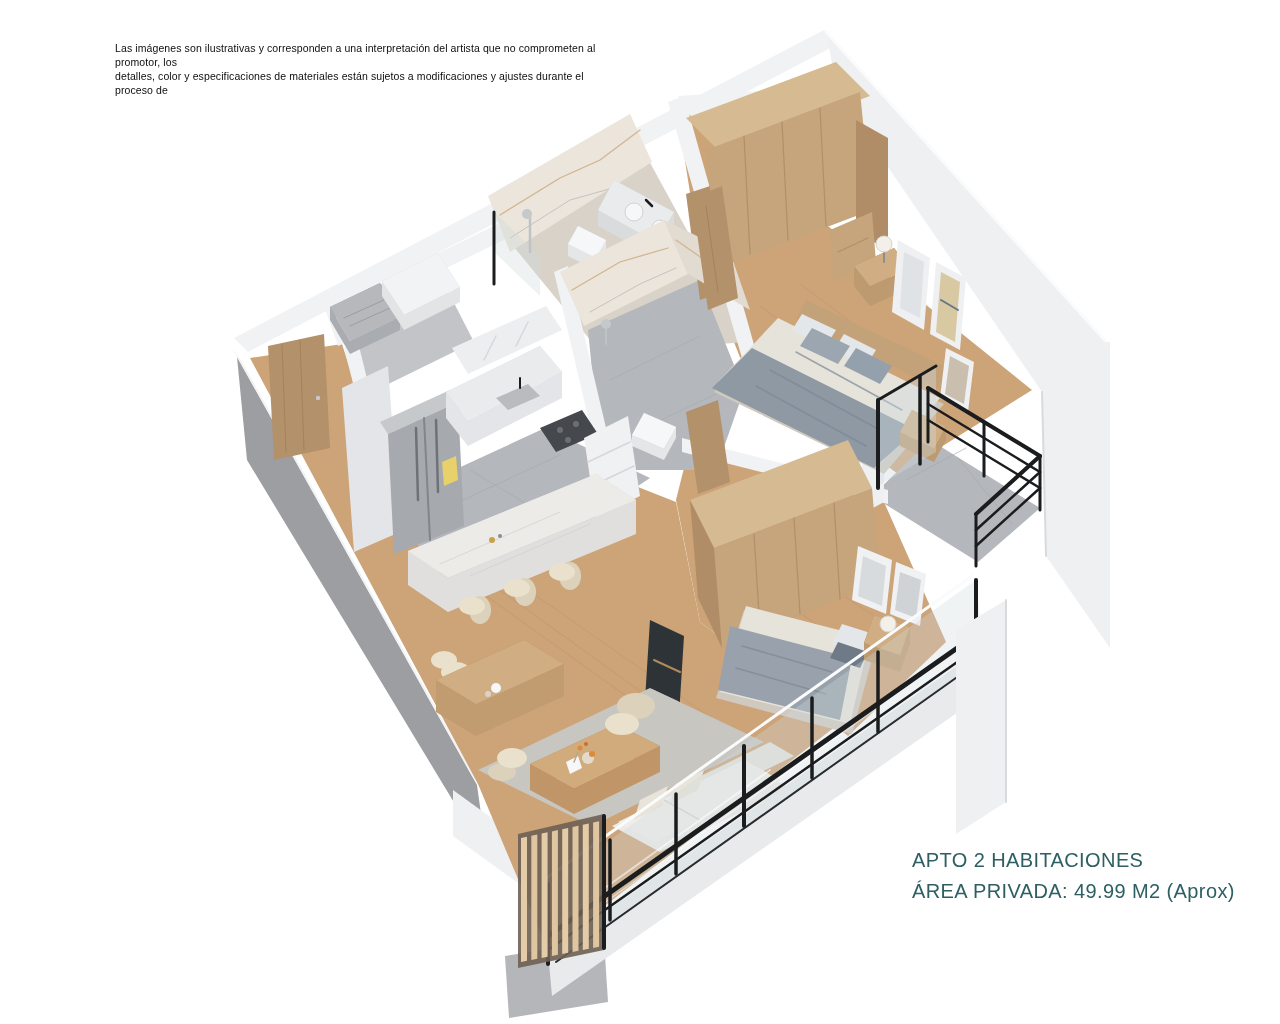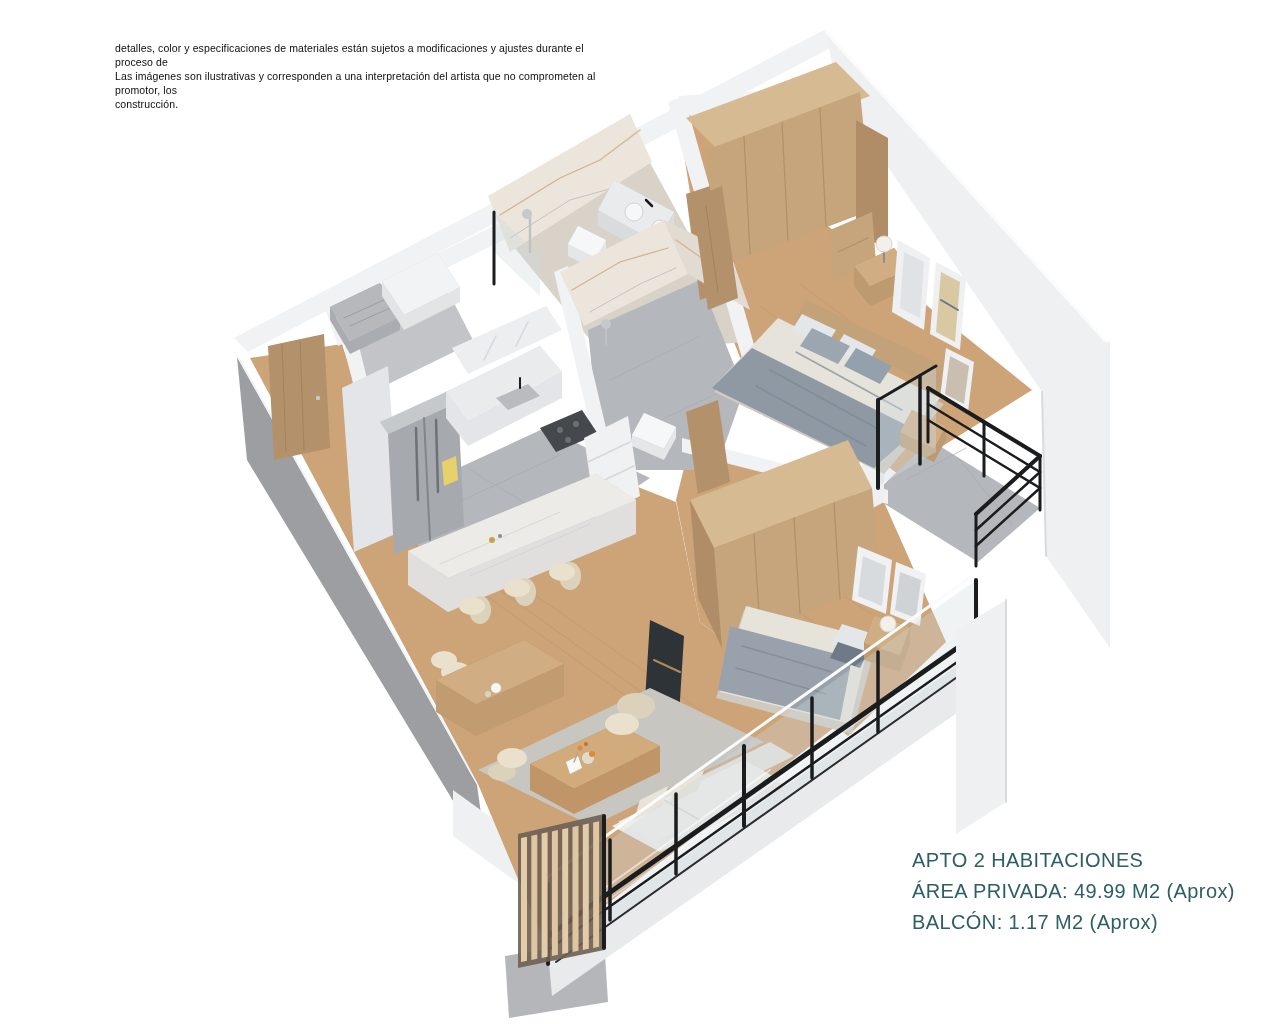--- a/index.html
+++ b/index.html
@@ -311,23 +311,21 @@
         <polyline points="551.9,831.4 557.9,830.1 557.9,954.7 551.9,956 551.9,831.4" fill="#dfc5a0"></polyline>
         <polyline points="562.2,829.2 568.2,827.9000000000001 568.2,952.7 562.2,954 562.2,829.2" fill="#e4cca8"></polyline>
         <polyline points="572.5,827 578.5,825.7 578.5,950.7 572.5,952 572.5,827" fill="#dfc5a0"></polyline>
         <polyline points="582.8,824.8 588.8,823.5 588.8,948.7 582.8,950 582.8,824.8" fill="#e4cca8"></polyline>
         <polyline points="593.1,822.6 599.1,821.3000000000001 599.1,946.7 593.1,948 593.1,822.6" fill="#dfc5a0"></polyline>
         <polyline points="604,816 604,948" fill="none" stroke="#1b1c1e" stroke-width="4" stroke-linecap="round" stroke-opacity="1"></polyline>
       </g>
     </svg>
 
   <div class="disclaimer">
+    <div>Las imágenes son ilustrativas y corresponden a una interpretación del artista que no comprometen al promotor, los</div>
     <div>detalles, color y especificaciones de materiales están sujetos a modificaciones y ajustes durante el proceso de</div>
-    <div>Las imágenes son ilustrativas y corresponden a una interpretación del artista que no comprometen al promotor, los</div>
-    <div>construcción.</div>
   </div>
 
   <div class="specs">
     <div>APTO 2 HABITACIONES</div>
     <div>ÁREA PRIVADA: 49.99 M2 (Aprox)</div>
-    <div>BALCÓN: 1.17 M2 (Aprox)</div>
   </div>
 </div>
 
 </body></html>

